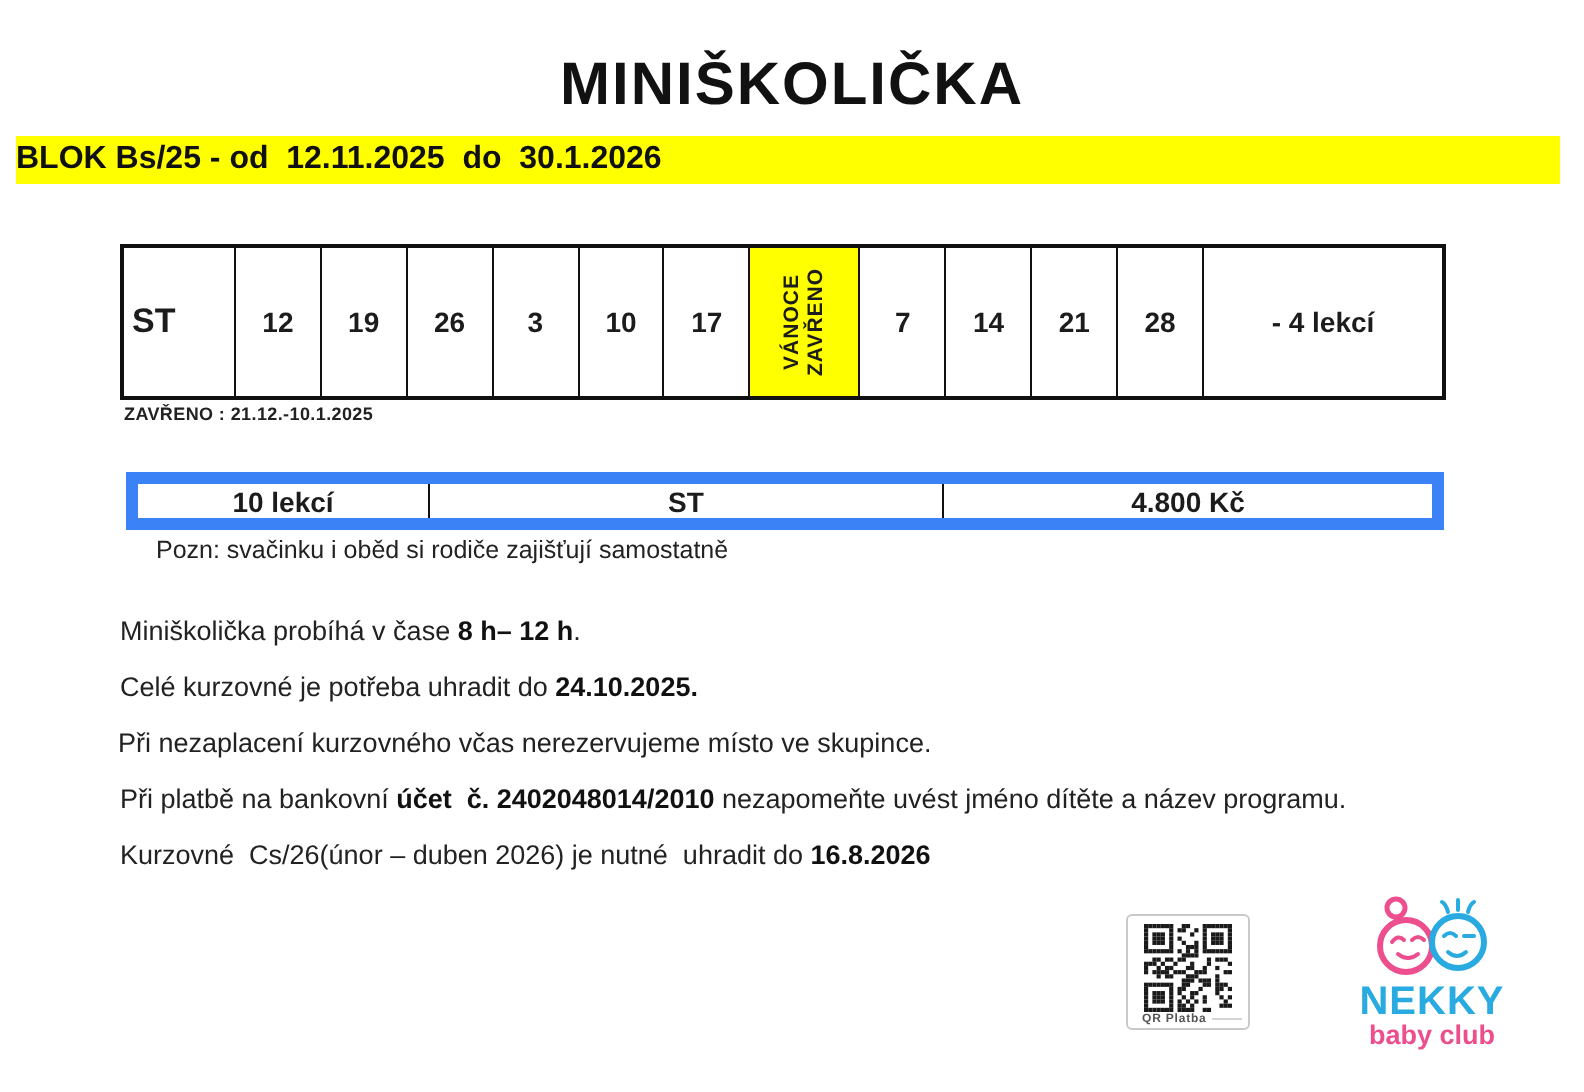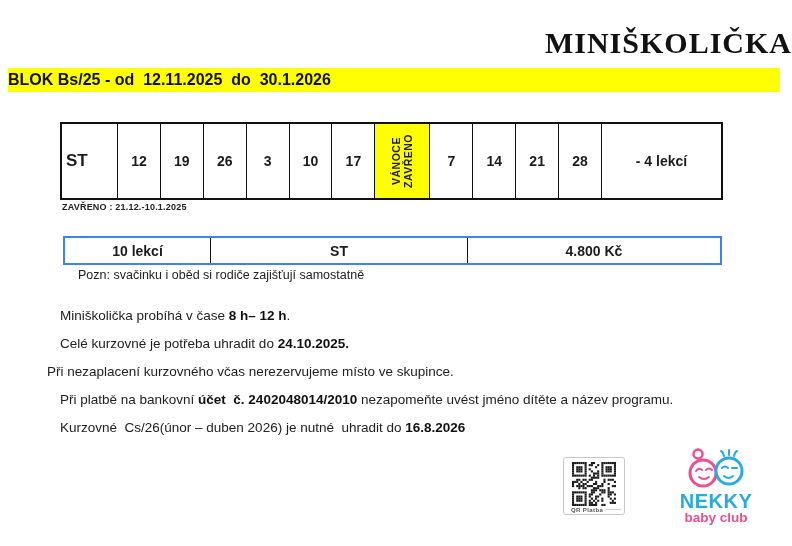--- a/index.html
+++ b/index.html
@@ -1,20 +1,20 @@
 <!DOCTYPE html>
 <html><head>
 <meta charset="utf-8">
 <style>
   html,body{margin:0;padding:0;background:#fff;}
   #page{position:relative;width:792px;height:546px;background:#fff;overflow:hidden;
         font-family:"Liberation Sans",sans-serif;color:#1c1c1c;}
 
-  .title{position:absolute;top:26px;left:0;width:792px;text-align:right;
-         font-size:30px;font-weight:bold;letter-spacing:1px;color:#111;font-family:Liberation Serif, serif;}
+  .title{position:absolute;top:26px;left:0;width:792px;text-align:center;
+         font-size:30px;font-weight:bold;letter-spacing:1px;color:#111;}
 
   .banner{position:absolute;top:68px;left:8px;width:772px;height:24px;
           font-weight:bold;font-size:16px;line-height:24px;
           white-space:pre;color:#111;}
 
   .months{position:absolute;top:101px;left:0;width:792px;height:16px;
           font-weight:bold;font-size:13px;color:#111;}
   .month{position:absolute;transform:translateX(-50%);white-space:nowrap;}
   .m0{left:193px;} .m1{left:354px;} .m2{left:575px;}
 
@@ -27,32 +27,32 @@
         justify-content:center;font-size:14px;font-weight:bold;box-sizing:border-box;}
   .rot{transform:rotate(-90deg);white-space:pre-line;font-size:10.5px;font-weight:bold;
        text-align:center;line-height:12px;letter-spacing:0.5px;}
   .lessons-cell{width:120px;border-left:1.5px solid #111;display:flex;align-items:center;
                 justify-content:center;font-weight:bold;font-size:14px;box-sizing:border-box;}
 
   .closed-note{position:absolute;top:202px;left:62px;font-size:9px;font-weight:600;
                letter-spacing:0.2px;color:#222;}
 
   .price{position:absolute;top:236px;left:63px;width:659px;height:29px;display:flex;
-         border:2px solid #3b82f6;box-sizing:border-box;font-weight:bold;font-size:14px;background:#fff;}
+         border:6px solid #3b82f6;box-sizing:border-box;font-weight:bold;font-size:14px;background:#fff;}
   .price .col{display:flex;align-items:center;justify-content:center;box-sizing:border-box;}
   .price .col:nth-child(1){width:145px;}
   .price .col:nth-child(2){width:257px;border-left:1.5px solid #111;}
   .price .col:nth-child(3){flex:1;border-left:1.5px solid #111;}
 
   .note{position:absolute;top:268px;left:78px;font-size:12.5px;color:#222;}
 
   .info{position:absolute;top:306px;left:0;width:792px;}
   .info-line{padding-left:60px;font-size:13.5px;line-height:20px;margin-bottom:8px;
              white-space:pre-wrap;color:#222;}
-  .info-line:nth-child(3){padding-left:47px;}
+  .info-line:nth-child(3){padding-left:59px;}
   .info-line .b{font-weight:bold;color:#111;}
 
   .qr-box{position:absolute;top:457px;left:563px;width:62px;height:58px;
           border:1px solid #c9c9c9;border-radius:3px;background:#fff;box-sizing:border-box;}
   .qr-box svg{position:absolute;top:4px;left:8px;width:44px;height:44px;}
   .qr-label{position:absolute;bottom:1px;left:7px;font-size:6px;font-weight:bold;
             color:#555;letter-spacing:0.4px;background:#fff;padding-right:2px;}
   .qr-rule{position:absolute;bottom:4px;left:42px;right:3px;border-top:1px solid #d5d5d5;}
 
   .logo{position:absolute;top:444px;left:668px;width:96px;text-align:center;}

